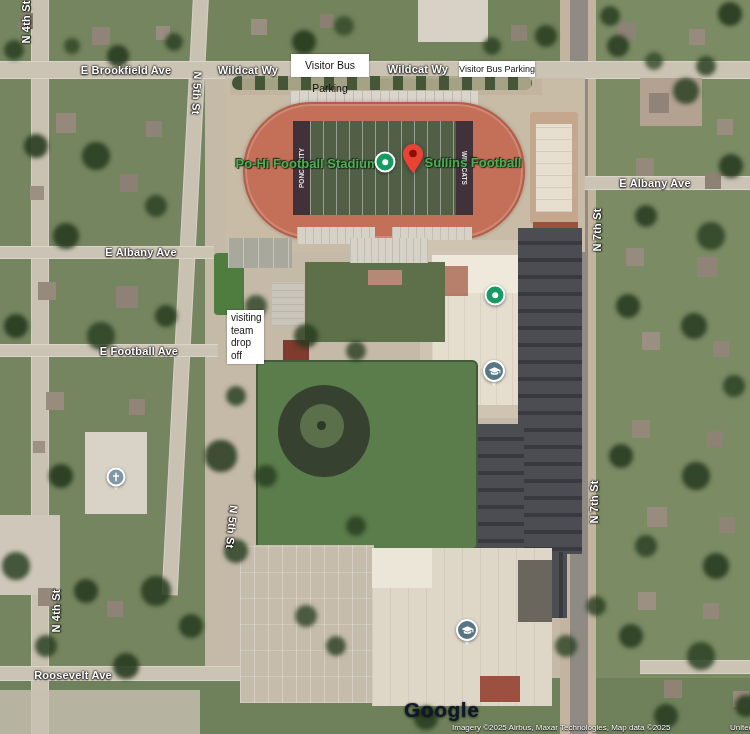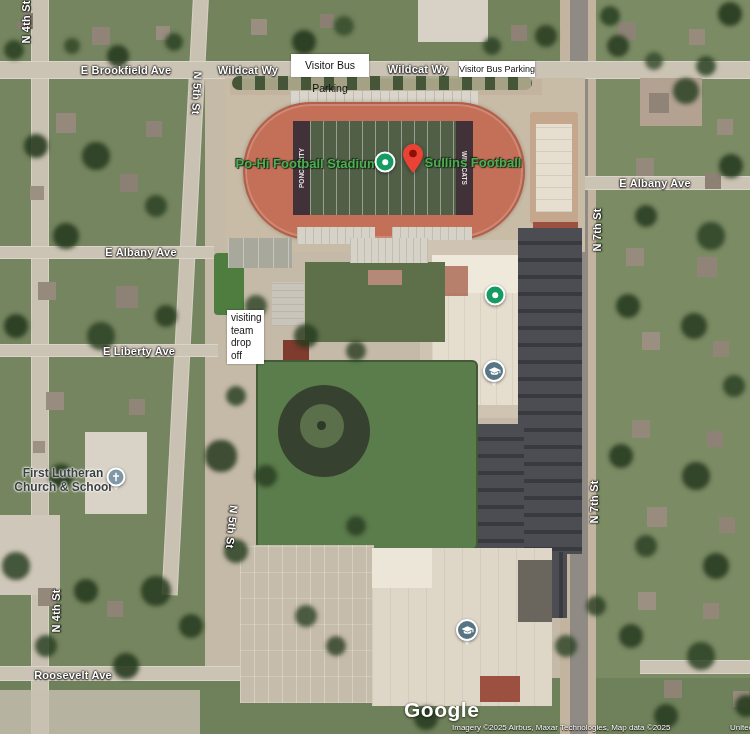--- a/index.html
+++ b/index.html
@@ -178,21 +178,21 @@
     display:flex;align-items:center;justify-content:center;}
   .m-cap svg{position:static;width:13px;height:13px;}
   .m-tail{width:0;height:0;border-left:5px solid transparent;border-right:5px solid transparent;
     border-top:7px solid #fff;transform:translate(-50%,0);}
   .m-church{width:19px;height:19px;border-radius:50%;background:#8097a6;border:2px solid #fff;
     transform:translate(-50%,-50%);box-shadow:0 1px 3px rgba(0,0,0,.5);
     display:flex;align-items:center;justify-content:center;color:#fff;font-size:11px;line-height:1;}
   .m-pin{transform:translate(-50%,-100%);filter:drop-shadow(0 1px 2px rgba(0,0,0,.45));}
 
   
-  .glogo{color:#ffffff;font-size:21px;font-weight:bold;letter-spacing:.5px;
+  .glogo{color:#0f172a;font-size:21px;font-weight:bold;letter-spacing:.5px;
     text-shadow:0 1px 3px rgba(0,0,0,.55),0 0 2px rgba(0,0,0,.4);}
   .attr{color:#fff;font-size:8px;white-space:nowrap;
     text-shadow:0 0 2px rgba(0,0,0,.9),0 1px 1px rgba(0,0,0,.8);}
 </style>
 </head>
 <body>
 
 <div id="map">
 
   <div class="patch blk-left"></div>
@@ -266,32 +266,28 @@
   <div class="patch trees"></div>
 
   <div class="lbl rotm90" style="left:26px;top:22px;">N 4th St</div>
   <div class="lbl" style="left:126px;top:70px;">E Brookfield Ave</div>
   <div class="lbl rot90" style="left:197px;top:93px;">N 5th St</div>
   <div class="lbl" style="left:248px;top:70px;">Wildcat Wy</div>
   <div class="lbl" style="left:418px;top:69px;">Wildcat Wy</div>
   <div class="lbl" style="left:655px;top:183px;">E Albany Ave</div>
   <div class="lbl rotm90" style="left:597px;top:230px;">N 7th St</div>
   <div class="lbl" style="left:141px;top:252px;">E Albany Ave</div>
-  <div class="lbl" style="left:139px;top:351px;">E Liberty Ave</div>
+  <div class="lbl" style="left:139px;top:351px;">E Football Ave</div>
   <div class="lbl rot96" style="left:232px;top:527px;">N 5th St</div>
   <div class="lbl rotm90" style="left:594px;top:502px;">N 7th St</div>
   <div class="lbl rotm90" style="left:56px;top:611px;">N 4th St</div>
   <div class="lbl" style="left:48px;top:675px;margin-left:25px;">Roosevelt Ave</div>
 
   <div class="poi" style="left:307px;top:163px;">Po-Hi Football Stadium</div>
   <div class="poi" style="left:473px;top:162px;">Sullins Football</div>
-  <div class="church-lbl" style="left:63px;top:480px;">
-    <span style="position:static;display:block;">First Lutheran</span>
-    <span style="position:static;display:block;">Church &amp; School</span>
-  </div>
 
   <div class="whitebox vb1">Visitor Bus Parking</div>
   <div class="whitebox vb2">Visitor Bus Parking</div>
   <div class="whitebox vteam">visiting team drop off</div>
 
   <div class="m-dot" style="left:385px;top:162px;"></div>
   <div class="m-pin" style="left:413px;top:177px;">
     <svg width="20" height="29" viewBox="0 0 20 29" style="position:static">
       <path d="M10 0C4.5 0 0 4.5 0 10c0 7.2 10 19 10 19s10-11.8 10-19C20 4.5 15.5 0 10 0z" fill="#EA4335"></path>
       <circle cx="10" cy="9.5" r="3.8" fill="#8C1007"></circle>

